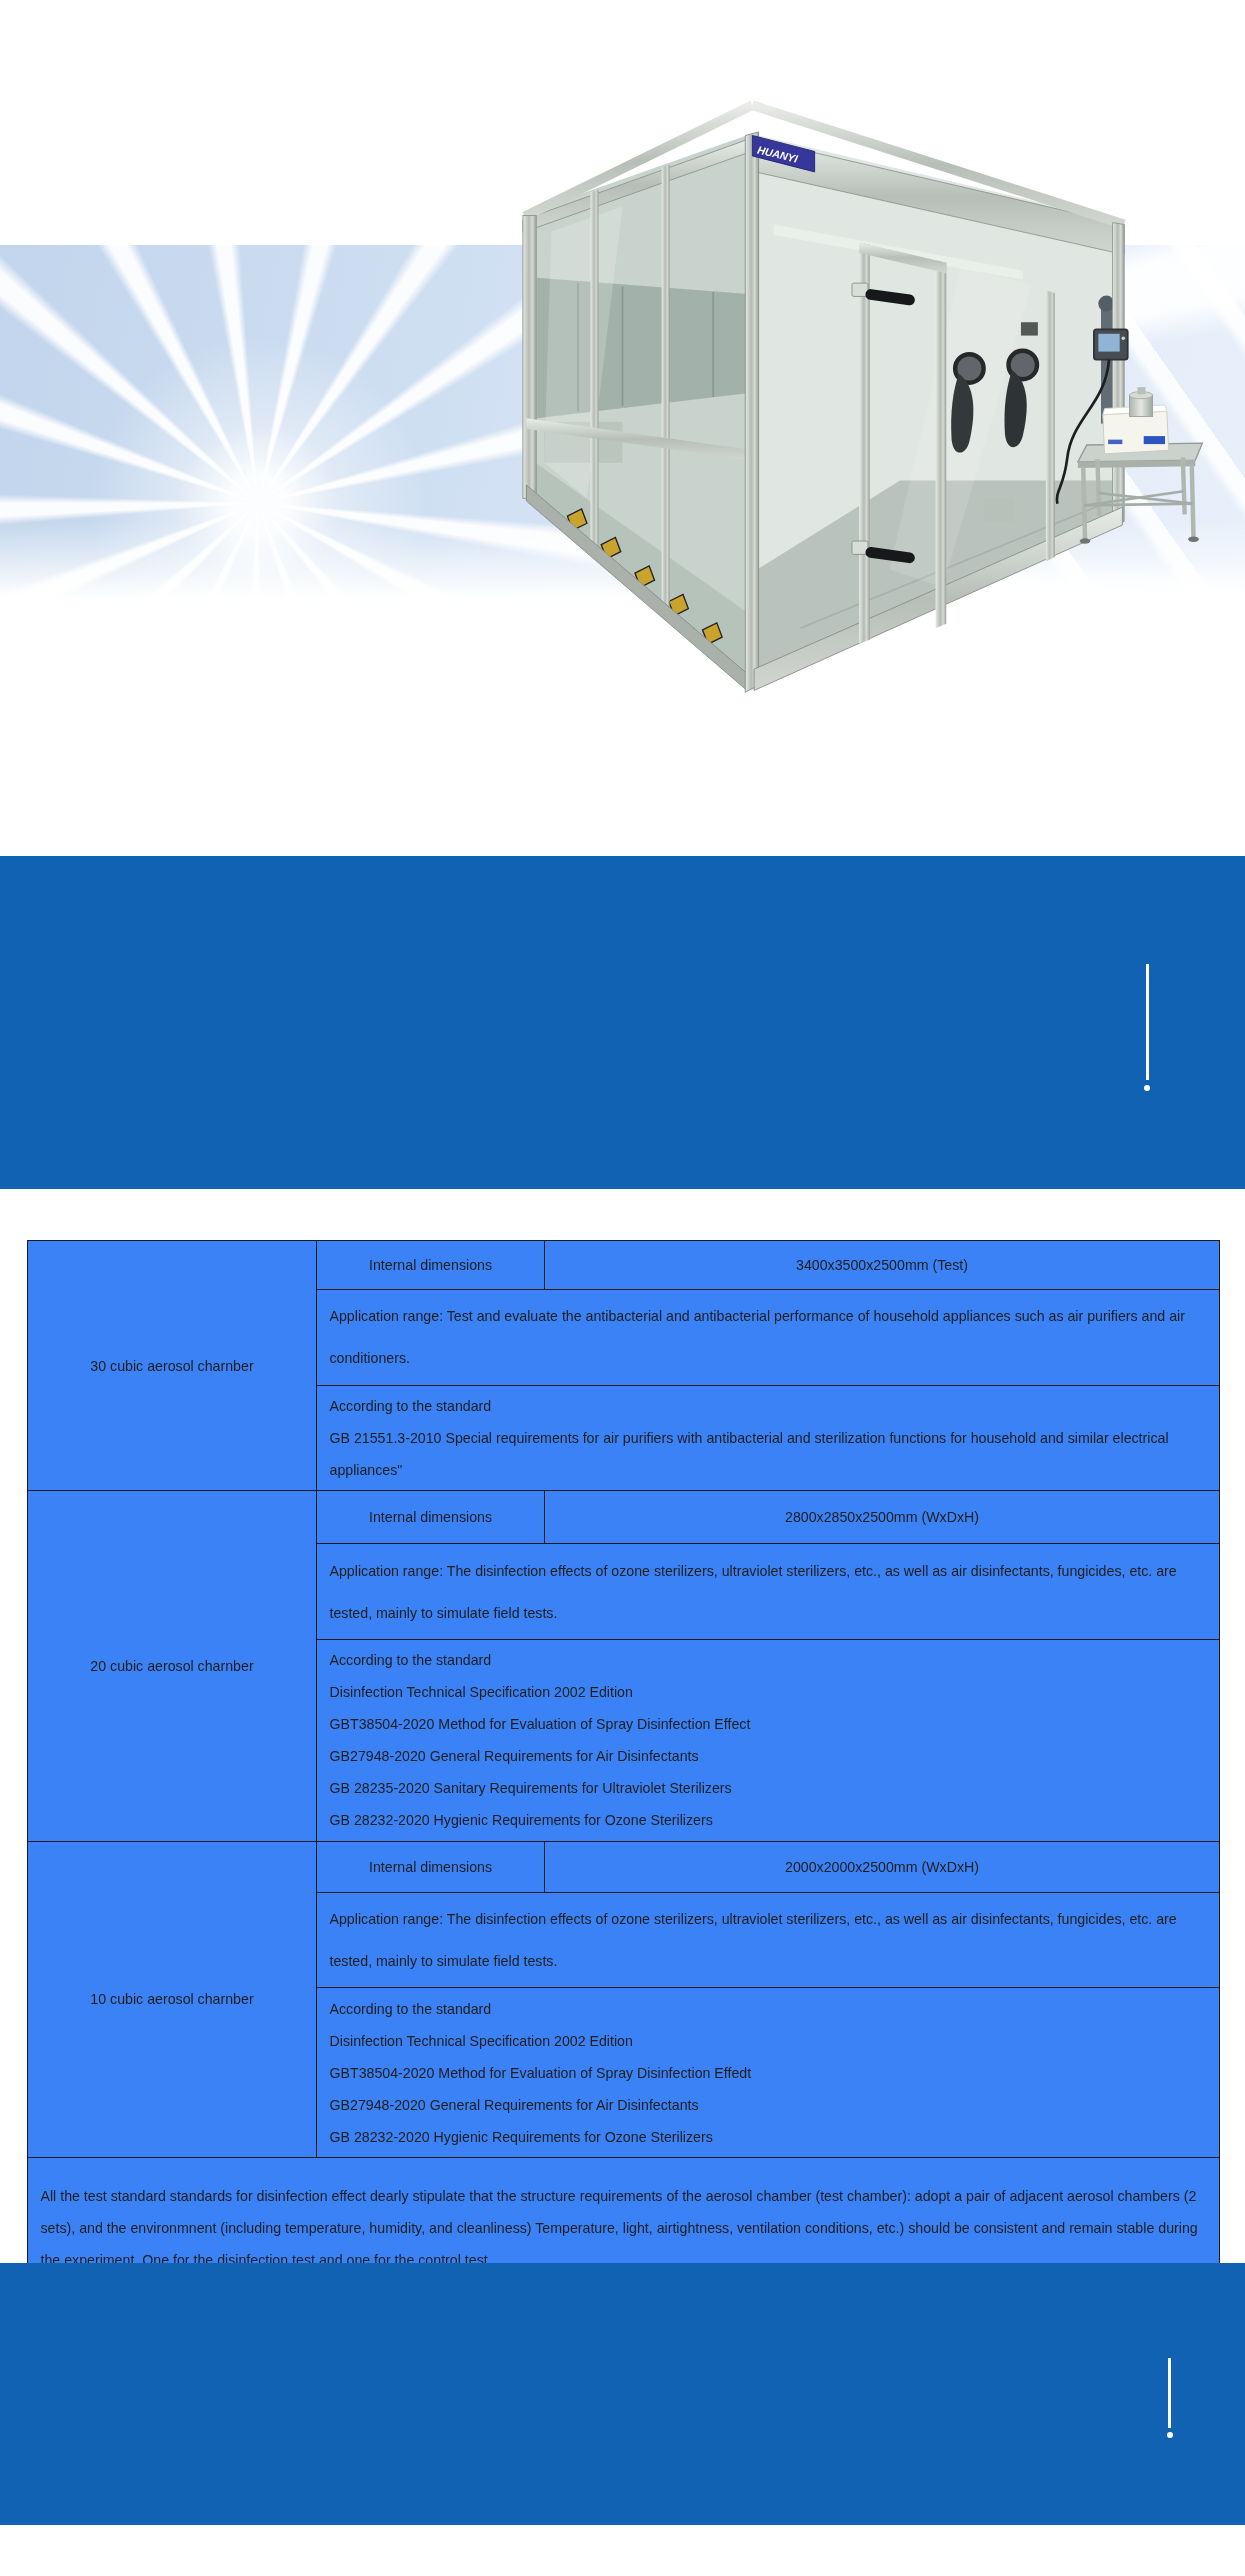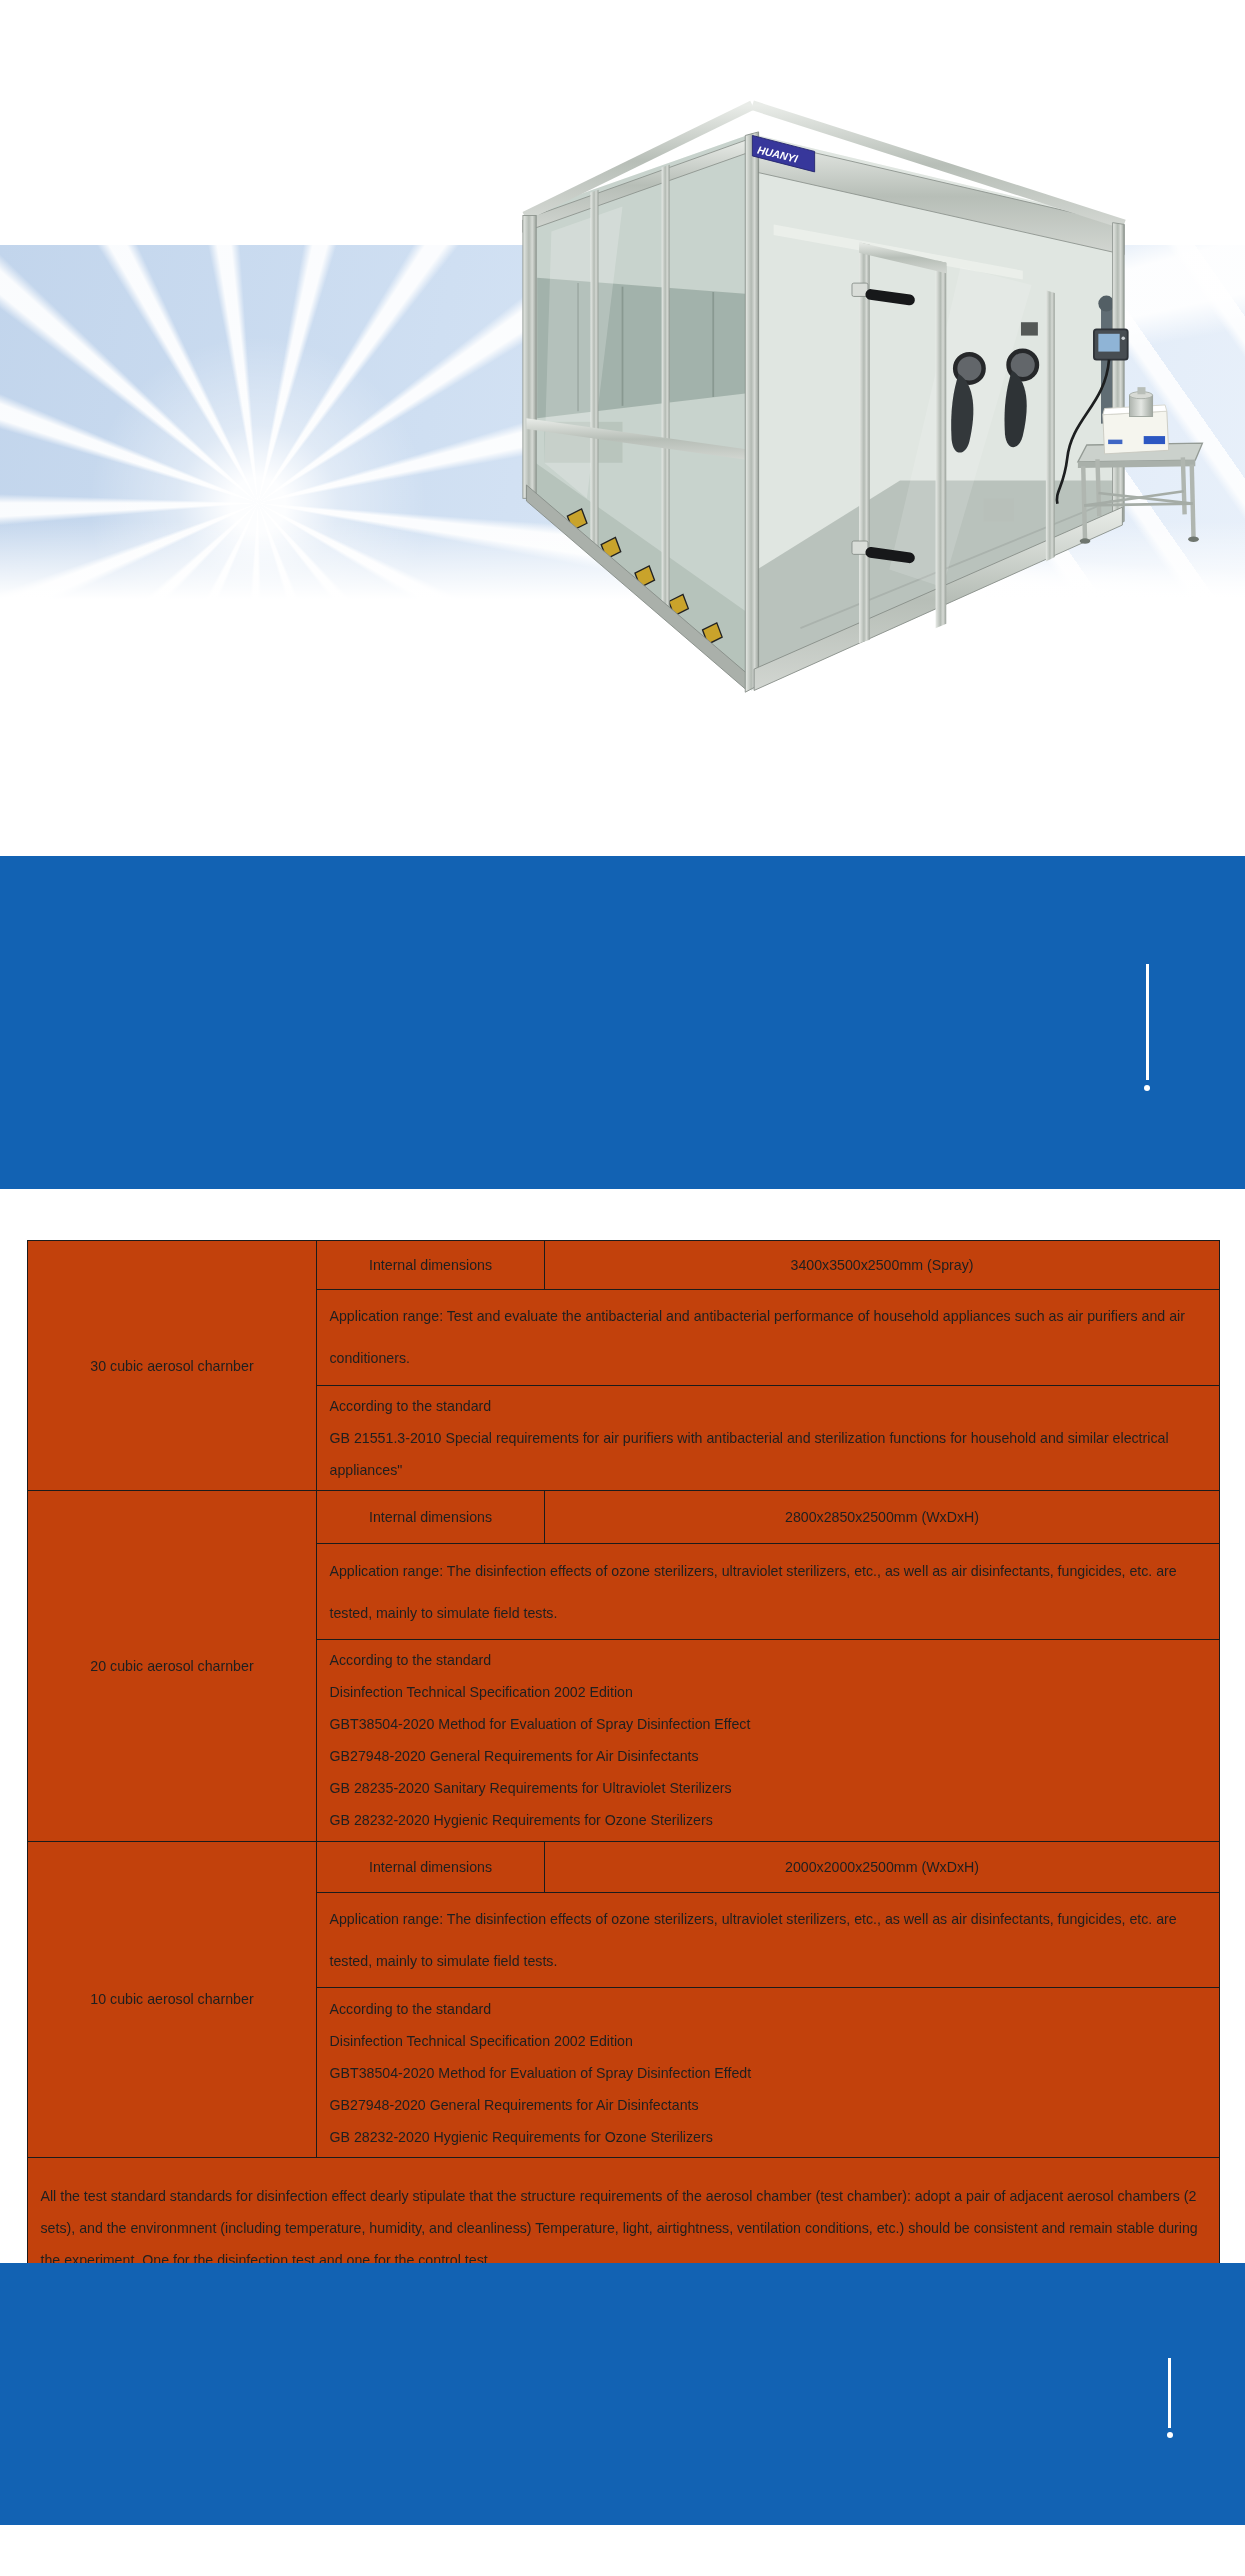--- a/index.html
+++ b/index.html
@@ -30,21 +30,21 @@
   .deco-line{position:absolute;background:#ffffff;width:2.7px;}
   #banner-technical .deco-line{left:1146px;top:108px;height:116px;}
   #banner-usable .deco-line{left:1168px;top:95px;height:70px;}
   .deco-dot{position:absolute;background:#ffffff;width:6.2px;height:6.2px;border-radius:50%;}
   #banner-technical .deco-dot{left:1144px;top:229px;}
   #banner-usable .deco-dot{left:1167px;top:169px;}
 
   
   #param-table{position:absolute;left:27px;top:1240px;width:1192px;border-collapse:collapse;
                table-layout:fixed;font-size:14.2px;color:#1f1f1f;}
-  #param-table td{border:1.8px solid #1b1b1b;vertical-align:middle;background:#c2410c;}
+  #param-table td{border:1.8px solid #1b1b1b;vertical-align:middle;background:#3b82f6;}
   #param-table .col1{width:289px;} #param-table .col2{width:228px;} #param-table .col3{width:675px;}
   td.rowlabel{text-align:center;}
   td.dim-label{text-align:center;height:46px;}
   td.dim-value{text-align:center;}
   td.app{padding:5.3px 12.5px;line-height:42px;border-bottom-width:2.7px;}
   td.std{padding:4.4px 12.5px;line-height:32px;white-space:pre-line;}
   tr.dims-20 td{height:50px;} tr.dims-10 td{height:48px;}
   td.tbl-footer{padding:5.3px 12.5px;line-height:32px;}
 </style>
 </head>
@@ -183,21 +183,21 @@
     <colgroup>
         <col class="col1">
         <col class="col2">
         <col class="col3">
       </colgroup>
     <tbody>
 
       <tr>
         <td class="rowlabel" rowspan="3">30 cubic aerosol charnber</td>
         <td class="dim-label">Internal dimensions</td>
-        <td class="dim-value">3400x3500x2500mm (Spray)</td>
+        <td class="dim-value">3400x3500x2500mm (Test)</td>
       </tr>
       <tr>
         <td class="app" colspan="2" style="height:75px">Application range: Test and evaluate the antibacterial and antibacterial performance of household appliances such as air purifiers and air conditioners.</td>
       </tr>
       <tr>
         <td class="std" colspan="2" style="height:96px">According to the standard
 GB 21551.3-2010 Special requirements for air purifiers with antibacterial and sterilization functions for household and similar electrical appliances"</td>
       </tr>
 
       <tr class="dims-20">

